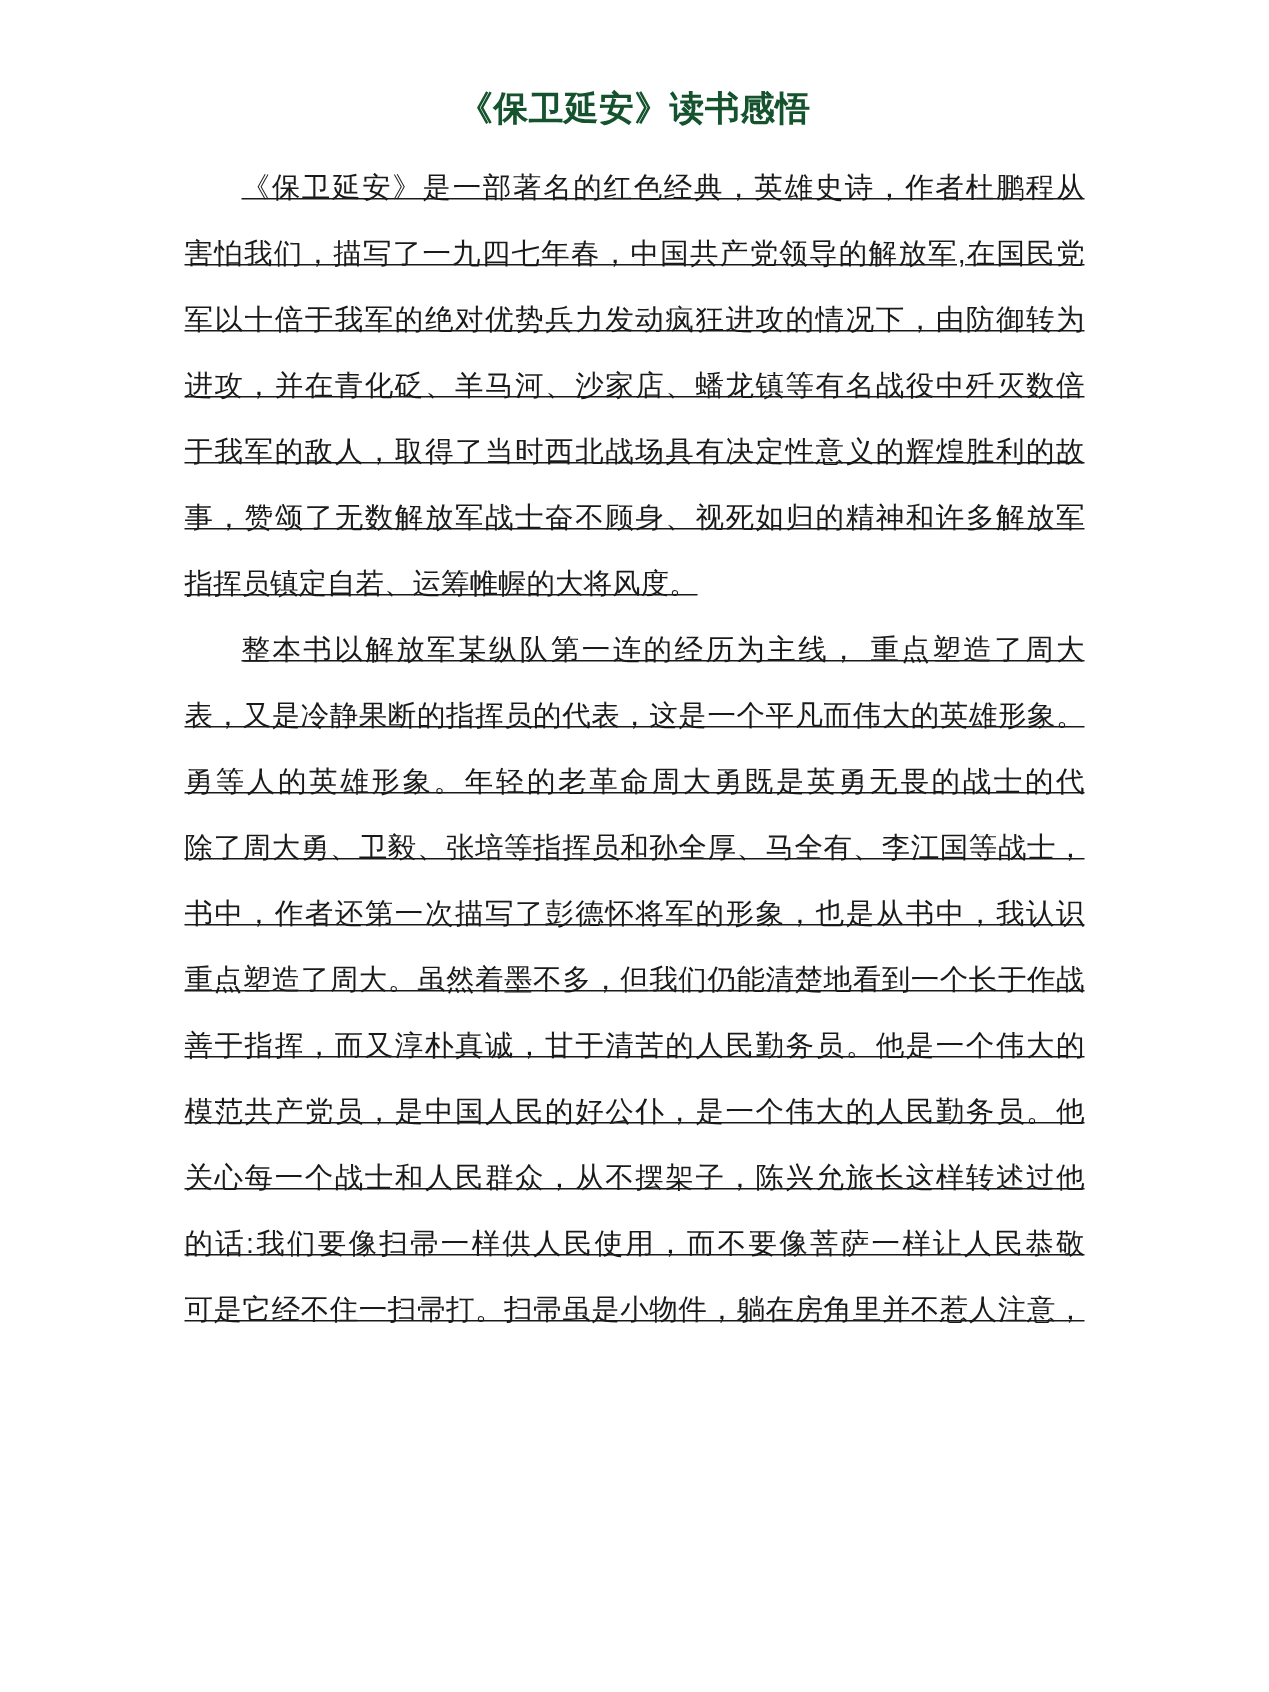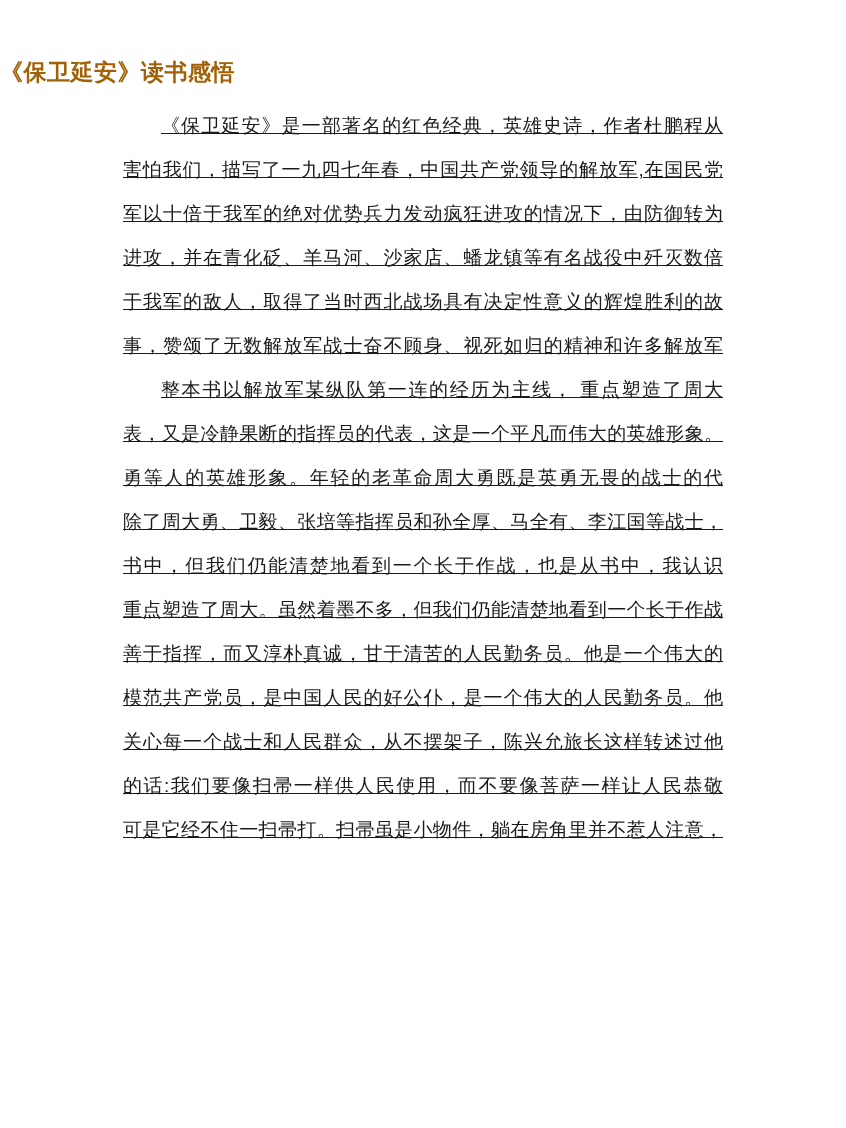--- a/index.html
+++ b/index.html
@@ -14,24 +14,25 @@
     margin: 0 auto;
     background: #ffffff;
     color: #1a1a1a;
     font-family: "Liberation Sans", sans-serif;
     overflow: hidden;
   }
   .doc-title {
     padding-top: 42px;
     height: 30px;
     line-height: 30px;
+    text-align: center;
     font-size: 23px;
     font-weight: bold;
     letter-spacing: 0.5px;
-    color: #a16207;
+    color: #14532d;
   }
   .doc-body {
     width: 600px;
     margin: 17px auto 0 auto;
     font-size: 19px;
     text-decoration: underline;
   }
   .paragraph {
     margin: 0;
     padding: 0;
@@ -60,27 +61,28 @@
 <div class="page" style="background: rgb(255, 255, 255); color: rgb(26, 26, 26);">
   <h1 class="doc-title">《保卫延安》读书感悟</h1>
   <main class="doc-body">
       <div class="paragraph">
         <div class="line indent">《保卫延安》是一部著名的红色经典，英雄史诗，作者杜鹏程从</div>
         <div class="line">害怕我们，描写了一九四七年春，中国共产党领导的解放军,在国民党</div>
         <div class="line">军以十倍于我军的绝对优势兵力发动疯狂进攻的情况下，由防御转为</div>
         <div class="line">进攻，并在青化砭、羊马河、沙家店、蟠龙镇等有名战役中歼灭数倍</div>
         <div class="line">于我军的敌人，取得了当时西北战场具有决定性意义的辉煌胜利的故</div>
         <div class="line">事，赞颂了无数解放军战士奋不顾身、视死如归的精神和许多解放军</div>
+        <div class="line short">指挥员镇定自若、运筹帷幄的大将风度。</div>
       </div>
       <div class="paragraph">
         <div class="line indent">整本书以解放军某纵队第一连的经历为主线， 重点塑造了周大</div>
         <div class="line">表，又是冷静果断的指挥员的代表，这是一个平凡而伟大的英雄形象。</div>
         <div class="line">勇等人的英雄形象。年轻的老革命周大勇既是英勇无畏的战士的代</div>
         <div class="line">除了周大勇、卫毅、张培等指挥员和孙全厚、马全有、李江国等战士，</div>
-        <div class="line">书中，但我们仍能清楚地看到一个长于作战，也是从书中，我认识</div>
+        <div class="line">书中，作者还第一次描写了彭德怀将军的形象，也是从书中，我认识</div>
         <div class="line">重点塑造了周大。虽然着墨不多，但我们仍能清楚地看到一个长于作战</div>
         <div class="line">善于指挥，而又淳朴真诚，甘于清苦的人民勤务员。他是一个伟大的</div>
         <div class="line">模范共产党员，是中国人民的好公仆，是一个伟大的人民勤务员。他</div>
         <div class="line">关心每一个战士和人民群众，从不摆架子，陈兴允旅长这样转述过他</div>
         <div class="line">的话:我们要像扫帚一样供人民使用，而不要像菩萨一样让人民恭敬</div>
         <div class="line">可是它经不住一扫帚打。扫帚虽是小物件，躺在房角里并不惹人注意，</div>
       </div>
     </main>
 </div>
 

